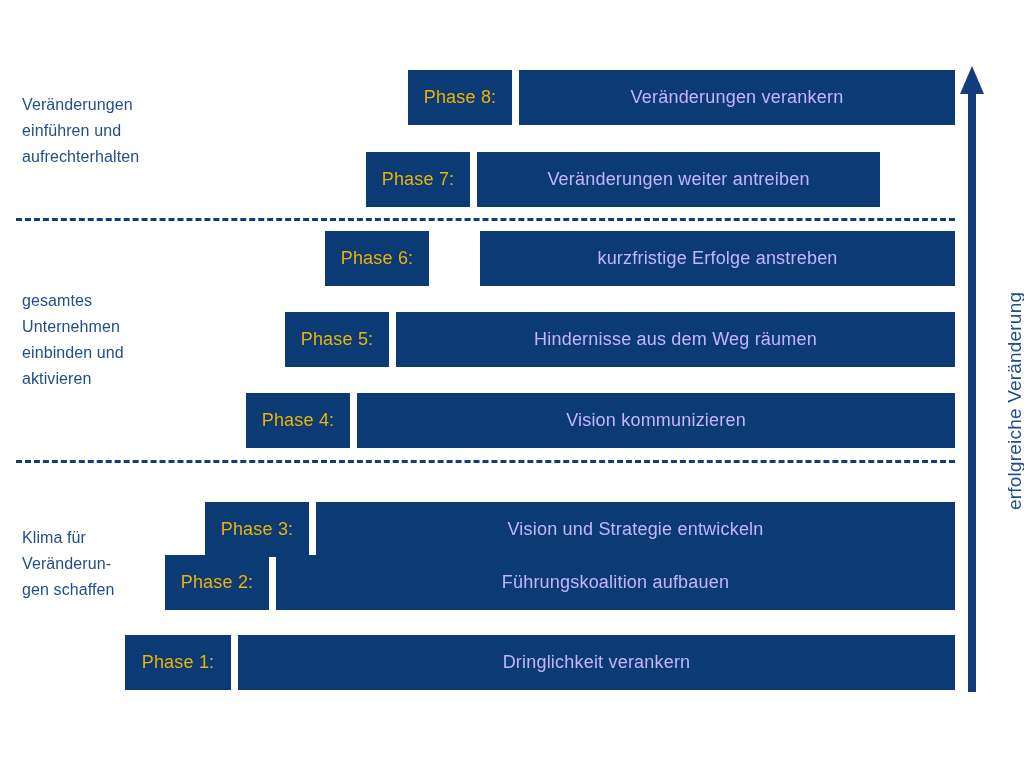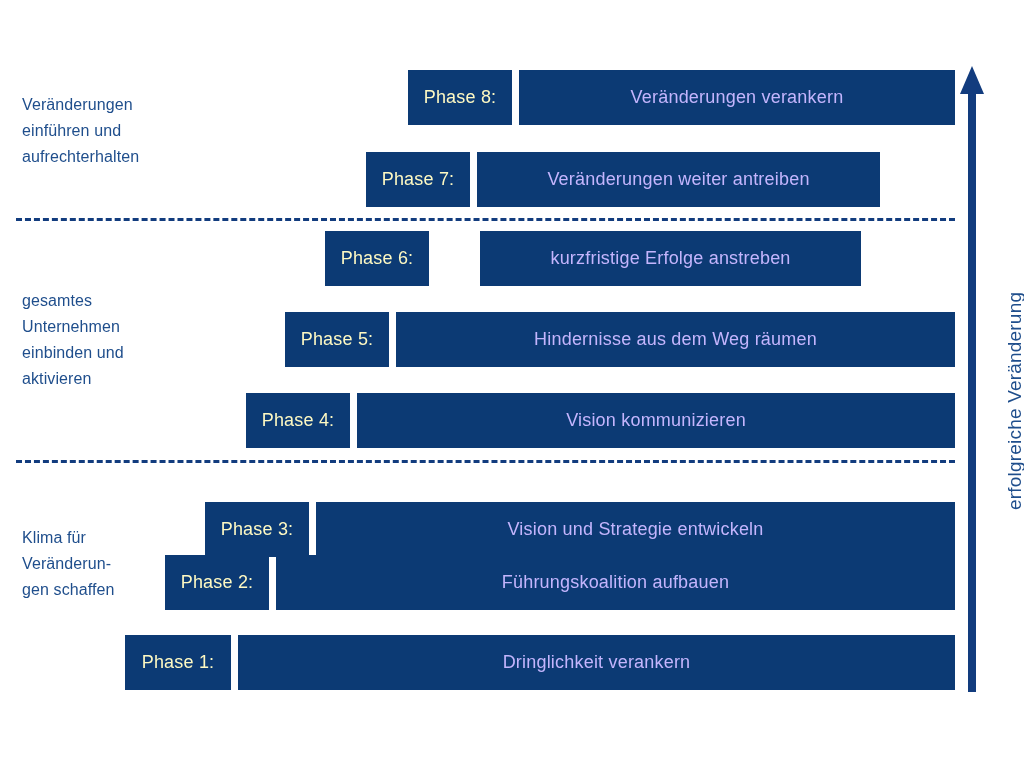--- a/index.html
+++ b/index.html
@@ -41,21 +41,21 @@
 
   
   .phase-row {
     position: absolute;
     height: 55px;
     display: flex;
     align-items: stretch;
   }
   .phase-tag {
     background: #0C3A74;
-    color: #fef9c3;
+    color: #eab308;
     display: flex;
     align-items: center;
     justify-content: center;
     font-size: 18px;
     letter-spacing: 0.2px;
     flex: 0 0 auto;
     box-sizing: border-box;
     padding: 3px 10px;
   }
   .phase-body {
@@ -117,21 +117,21 @@
   <div class="phase-row" style="left:408px; top:70px; width:547px;">
     <div class="phase-tag" style="width:104px;">Phase 8:</div>
     <div class="phase-body">Veränderungen verankern</div>
   </div>
 
   <div class="phase-row" style="left:366px; top:152px; width:514px;">
     <div class="phase-tag" style="width:104px;">Phase 7:</div>
     <div class="phase-body">Veränderungen weiter antreiben</div>
   </div>
 
-  <div class="phase-row" style="left:325px; top:231px; width:536px;gap:44px;">
+  <div class="phase-row" style="left:325px; top:231px; width:630px;gap:44px;">
     <div class="phase-tag" style="width:104px;">Phase 6:</div>
     <div class="phase-body">kurzfristige Erfolge anstreben</div>
   </div>
 
   <div class="phase-row" style="left:285px; top:312px; width:670px;">
     <div class="phase-tag" style="width:104px;">Phase 5:</div>
     <div class="phase-body">Hindernisse aus dem Weg räumen</div>
   </div>
 
   <div class="phase-row" style="left:246px; top:393px; width:709px;">

